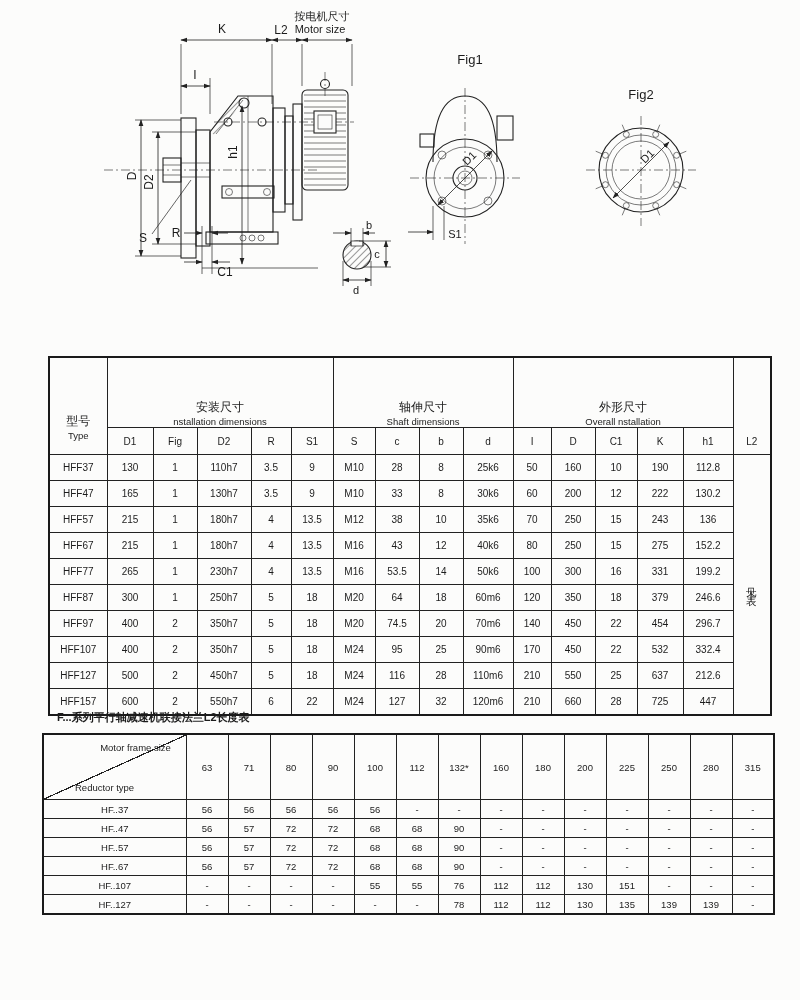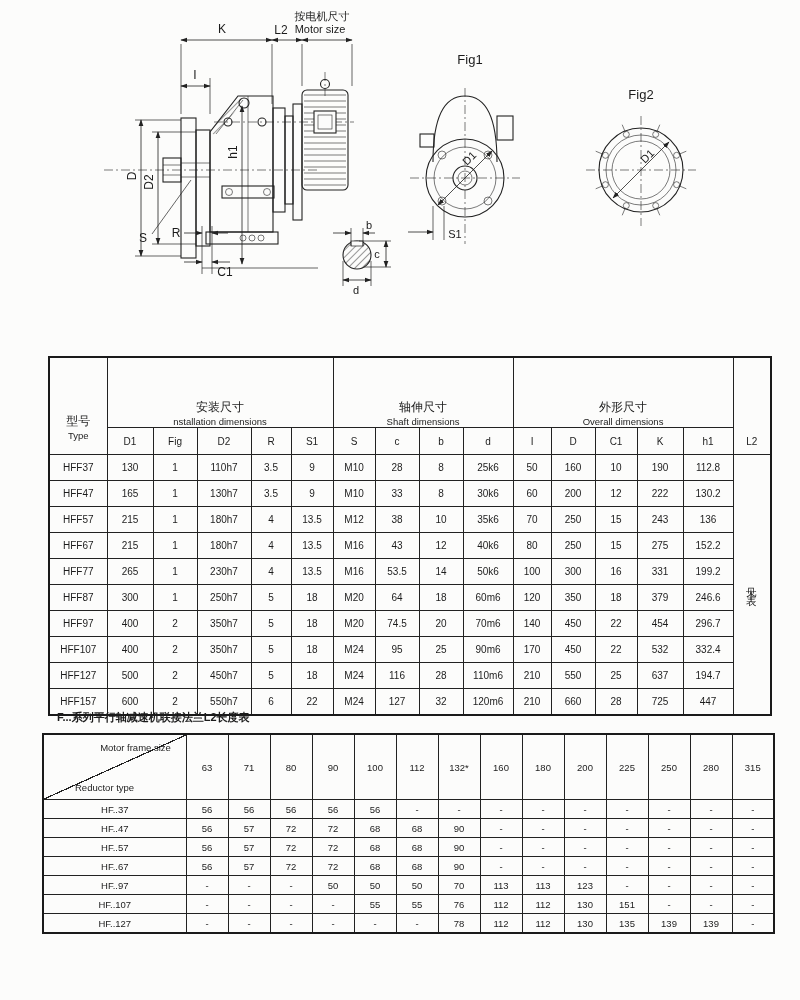--- a/index.html
+++ b/index.html
@@ -224,21 +224,21 @@
         <th colspan="5">
           <div class="cnline">安装尺寸</div>
           <div class="enline">nstallation dimensions</div>
         </th>
         <th colspan="4">
           <div class="cnline">轴伸尺寸</div>
           <div class="enline">Shaft dimensions</div>
         </th>
         <th colspan="5">
           <div class="cnline">外形尺寸</div>
-          <div class="enline">Overall dimensions</div>
+          <div class="enline">Overall nstallation</div>
         </th>
         <th rowspan="2" class="l2h">L2</th>
       </tr>
       <tr class="cn">
         <th>D1</th>
         <th>Fig</th>
         <th>D2</th>
         <th>R</th>
         <th>S1</th>
         <th>S</th>
@@ -398,21 +398,21 @@
           <td>5</td>
           <td>18</td>
           <td>M24</td>
           <td>116</td>
           <td>28</td>
           <td>110m6</td>
           <td>210</td>
           <td>550</td>
           <td>25</td>
           <td>637</td>
-          <td>194.7</td>
+          <td>212.6</td>
         </tr>
         <tr>
           <td>HFF157</td>
           <td>600</td>
           <td>2</td>
           <td>550h7</td>
           <td>6</td>
           <td>22</td>
           <td>M24</td>
           <td>127</td>
@@ -531,37 +531,20 @@
           <td>90</td>
           <td>-</td>
           <td>-</td>
           <td>-</td>
           <td>-</td>
           <td>-</td>
           <td>-</td>
           <td>-</td>
         </tr>
         <tr>
-          <td>HF..97</td>
-          <td>-</td>
-          <td>-</td>
-          <td>-</td>
-          <td>50</td>
-          <td>50</td>
-          <td>50</td>
-          <td>70</td>
-          <td>113</td>
-          <td>113</td>
-          <td>123</td>
-          <td>-</td>
-          <td>-</td>
-          <td>-</td>
-          <td>-</td>
-        </tr>
-        <tr>
           <td>HF..107</td>
           <td>-</td>
           <td>-</td>
           <td>-</td>
           <td>-</td>
           <td>55</td>
           <td>55</td>
           <td>76</td>
           <td>112</td>
           <td>112</td>

